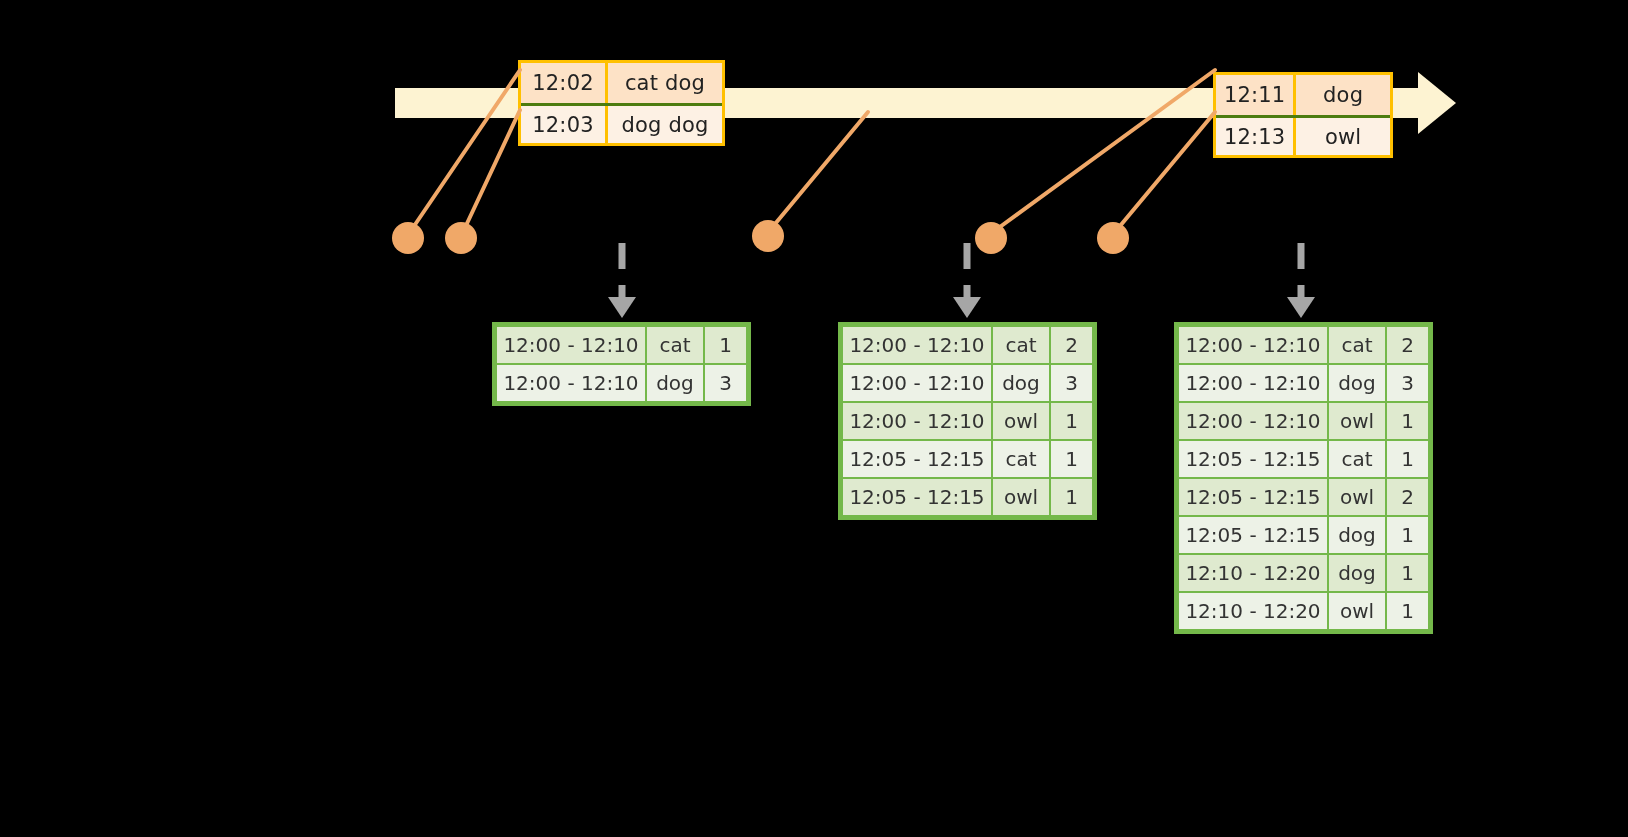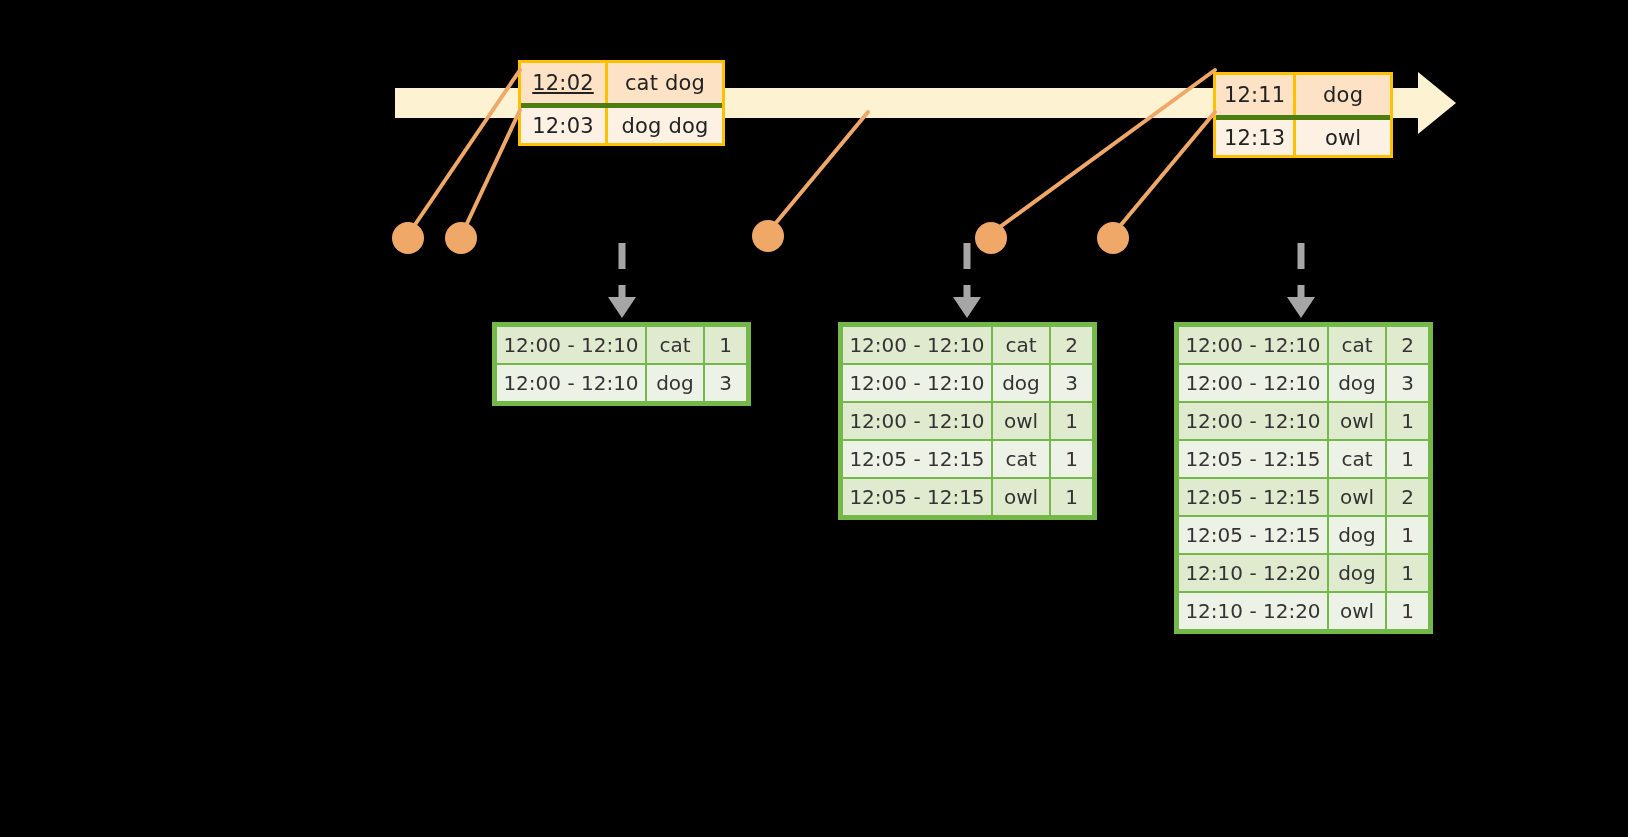--- a/index.html
+++ b/index.html
@@ -46,21 +46,21 @@
     position: absolute;
     border: 3px solid #ffc000;
     box-sizing: border-box;
     background: #fde8cd;
   }
   .evt-row {
     display: flex;
     height: 40px;
     box-sizing: border-box;
   }
-  .evt-row + .evt-row { border-top: 5px solid #4d7c0f; }
+  .evt-row + .evt-row { border-top: 3px solid #4d7c0f; }
   .evt-time, .evt-payload {
     display: flex;
     align-items: center;
     justify-content: center;
     box-sizing: border-box;
     font-size: 21px;
     color: #222222;
     letter-spacing: .2px;
   }
   .evt-payload { border-left: 3px solid #ffc000; }
@@ -105,21 +105,21 @@
 </head>
 <body>
 
 <div id="stage">
 
   <div class="timeline-bar"></div>
   <div class="timeline-head"></div>
 
   <div class="evt-group" style="left:518px; top:60px; width:207px;">
     <div class="evt-row shade-a">
-      <div class="evt-time" style="width:84px;text-decoration:underline;">12:02</div>
+      <div class="evt-time" style="width:84px;">12:02</div>
       <div class="evt-payload" style="width:117px;">cat dog</div>
     </div>
     <div class="evt-row shade-b">
       <div class="evt-time" style="width:84px;">12:03</div>
       <div class="evt-payload" style="width:117px;">dog dog</div>
     </div>
   </div>
 
 
   <div class="evt-group" style="left:1213px; top:72px; width:180px;">

